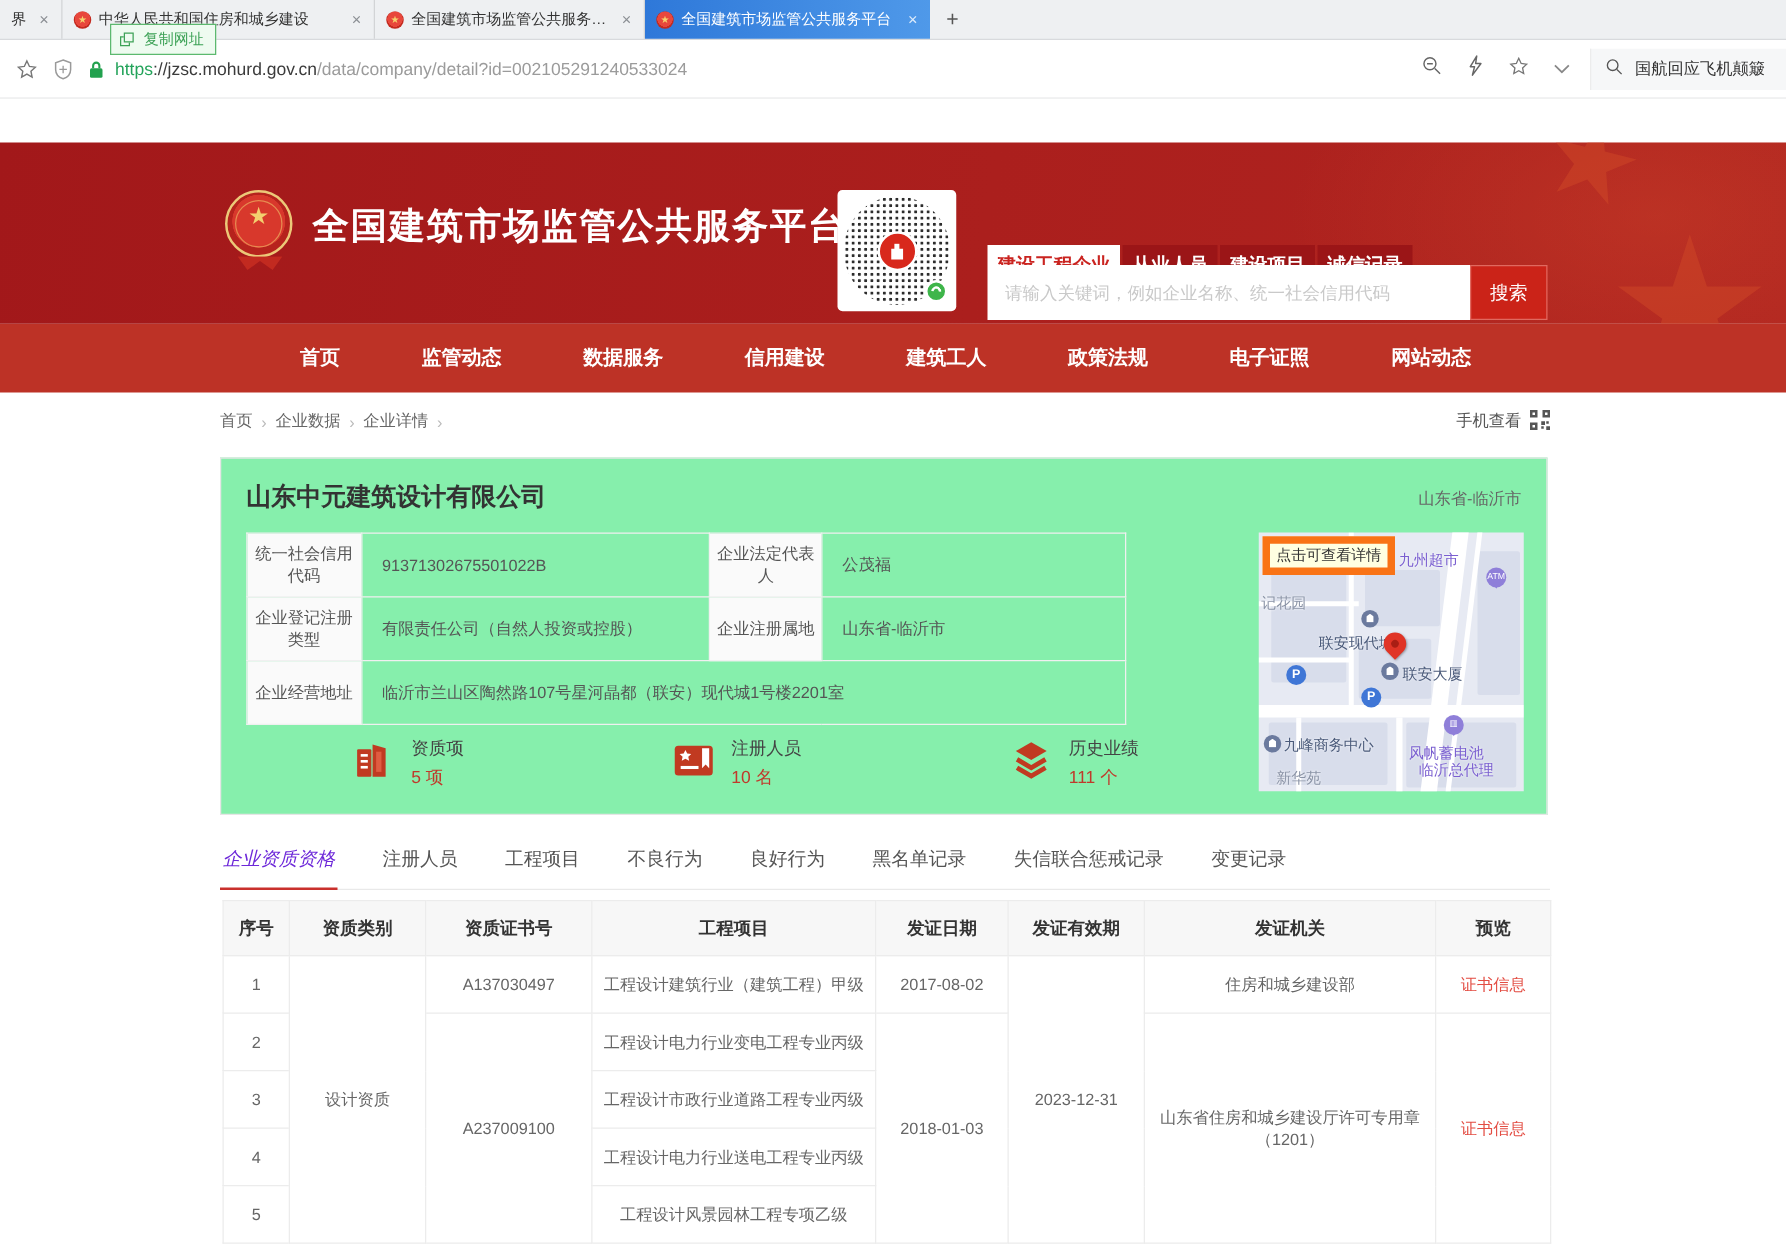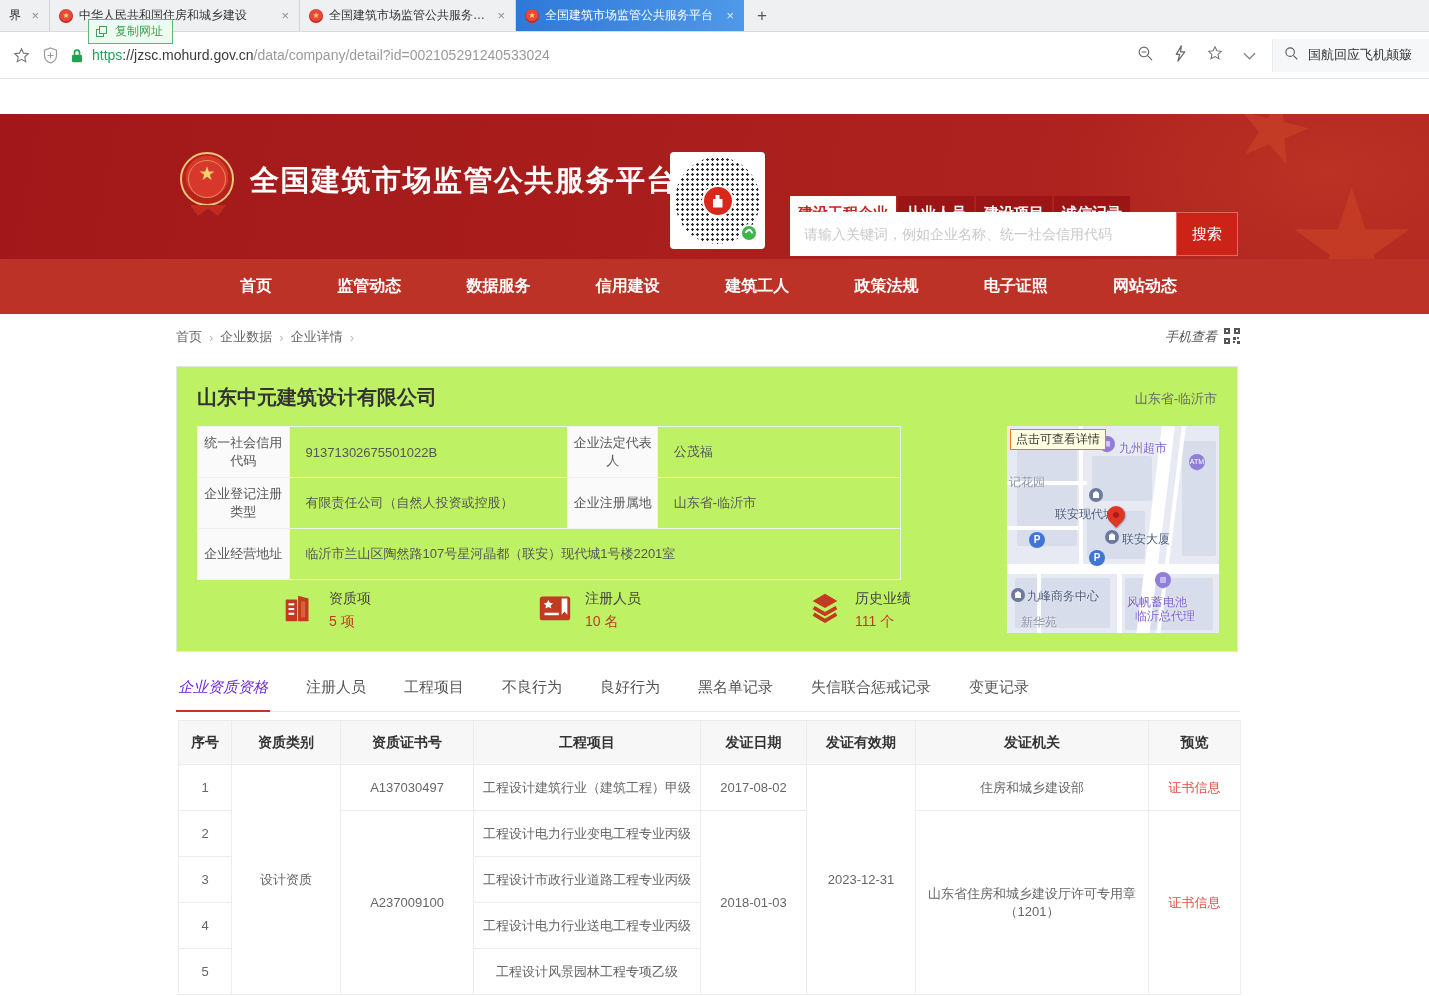--- a/index.html
+++ b/index.html
@@ -73,43 +73,43 @@
   .sinput::placeholder { color:#c9c9c9; }
   .sbtn { width:62px; background:#cb2318; border:1px solid #e0695f; color:#fff; font-size:15px; display:flex; align-items:center; justify-content:center; cursor:pointer; }
 
   .mainnav { height:55px; background:#bd3226; display:flex; align-items:center; justify-content:space-between; padding:0 252px 0 240px; }
   .nav-item { color:#fff; font-size:16px; font-weight:bold; cursor:pointer; white-space:nowrap; }
 
   
   .breadcrumb { width:1064px; margin:14px 0 0 176px; display:flex; align-items:center; font-size:13px; color:#bbb; height:18px; }
   .bc-link { color:#666; cursor:pointer; }
   .bc-sep { margin:0 7px; color:#bbb; }
-  .bc-right { margin-left:auto; display:flex; align-items:center; gap:7px; color:#555;font-style:italic; }
-
-  .card { width:1062px; height:286px; margin:20px 0 0 176px; border:1px solid #e5e5e5; position:relative; background:#bef264; }
+  .bc-right { margin-left:auto; display:flex; align-items:center; gap:7px; color:#555; }
+
+  .card { width:1062px; height:286px; margin:20px 0 0 176px; border:1px solid #e5e5e5; position:relative; background:#86efac; }
   .c-title { position:absolute; left:20px; top:17px; font-size:20px; font-weight:bold; color:#333; }
   .c-region { position:absolute; right:20px; top:23px; font-size:13px; color:#666; }
   .info-table { position:absolute; left:20px; top:59px; width:704px; border-collapse:collapse; }
   .info-table td { border:1px solid #f0f0f0; height:51px; font-size:13px; color:#555; }
   .info-table td.lbl { background:#fafafa; text-align:center; width:126px; }
   .info-table td.lbl2 { width:123px; }
   .info-table td.val { padding-left:16px; width:338px; }
   .stats { position:absolute; left:20px; top:222px; display:flex; gap:165px; padding-left:83px; }
   .stat { display:flex; align-items:center; gap:11px; }
   .stat-txt .st-label { font-size:14px; color:#444; }
   .stat-txt .st-value { font-size:14px; color:#c0392b; margin-top:5px; }
 
   
   .map { position:absolute; right:18px; top:59px; width:212px; height:207px; background:#e7eaf3; overflow:hidden; font-size:12px; }
   .blk { position:absolute; background:#d8ddeb; border-radius:2px; }
   .road { position:absolute; background:#fff; }
   .m-label { position:absolute; color:#4a5a7a; white-space:nowrap; text-shadow:0 0 2px #fff; }
   .m-label.purple { color:#7a5fd0; }
   .m-label.faint { color:#8a93a6; }
-  .map-tip { position:absolute; left:3px; top:3px; background:#ffffe1; border:1px solid #f97316; color:#333; padding:1px 5px; z-index:6; }
+  .map-tip { position:absolute; left:3px; top:3px; background:#ffffe1; border:6px solid #f97316; color:#333; padding:1px 5px; z-index:6; }
   .pin-red { position:absolute; left:100px; top:80px; width:18px; height:18px; background:#e03426; border-radius:50% 50% 50% 0; transform:rotate(-45deg); z-index:5; box-shadow:0 1px 2px rgba(0,0,0,.35); }
   .pin-red::after { content:""; position:absolute; left:6px; top:6px; width:6px; height:6px; border-radius:50%; background:#a91e14; }
   .mpin { position:absolute; width:16px; height:16px; border-radius:50%; background:#8f7fd9; color:#fff; text-align:center; line-height:16px; font-size:7px; z-index:4; }
   .mpin::after { content:""; position:absolute; left:5px; bottom:-4px; border:3px solid transparent; border-top:5px solid #8f7fd9; }
   .mp { position:absolute; width:16px; height:16px; border-radius:50%; background:#3f76d6; color:#fff; font-size:10px; font-weight:bold; text-align:center; line-height:16px; z-index:4; }
   .mbld { position:absolute; width:14px; height:14px; border-radius:50%; background:#6b7a9e; z-index:3; }
   .mbld::after { content:""; position:absolute; left:4px; top:3px; width:6px; height:7px; background:#fff; clip-path:polygon(0 100%,0 30%,50% 0,100% 30%,100% 100%); }
 
   
   .detail-tabs { width:1064px; margin:26px 0 0 176px; border-bottom:1px solid #e9e9e9; display:flex; gap:34px; font-size:15px; color:#555; }

